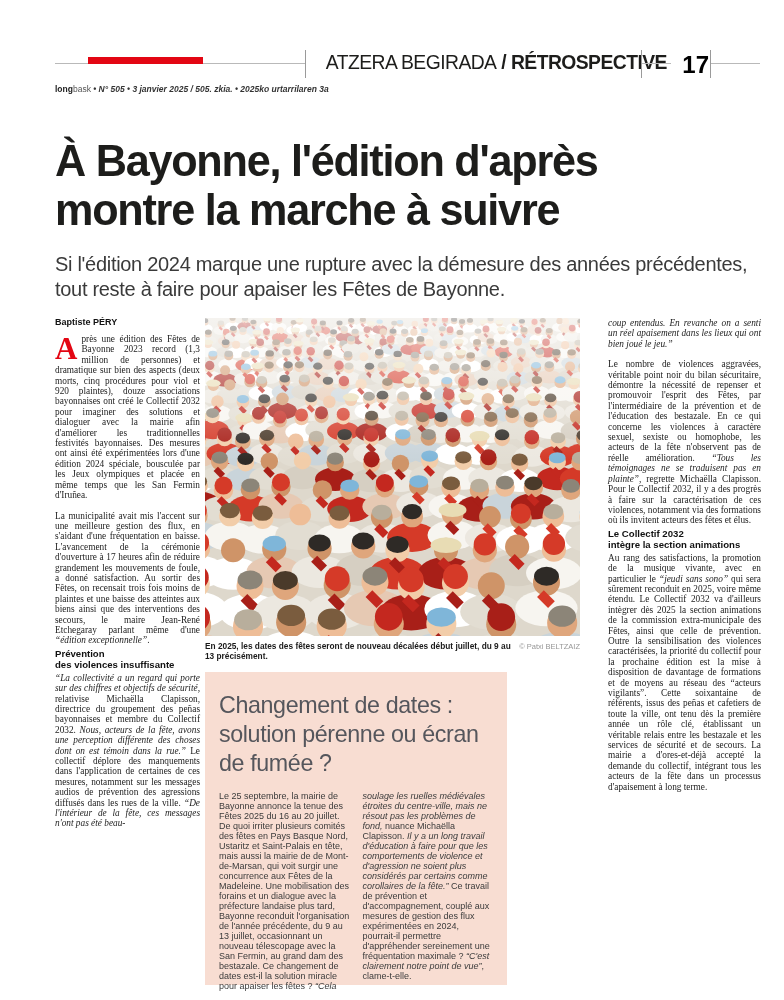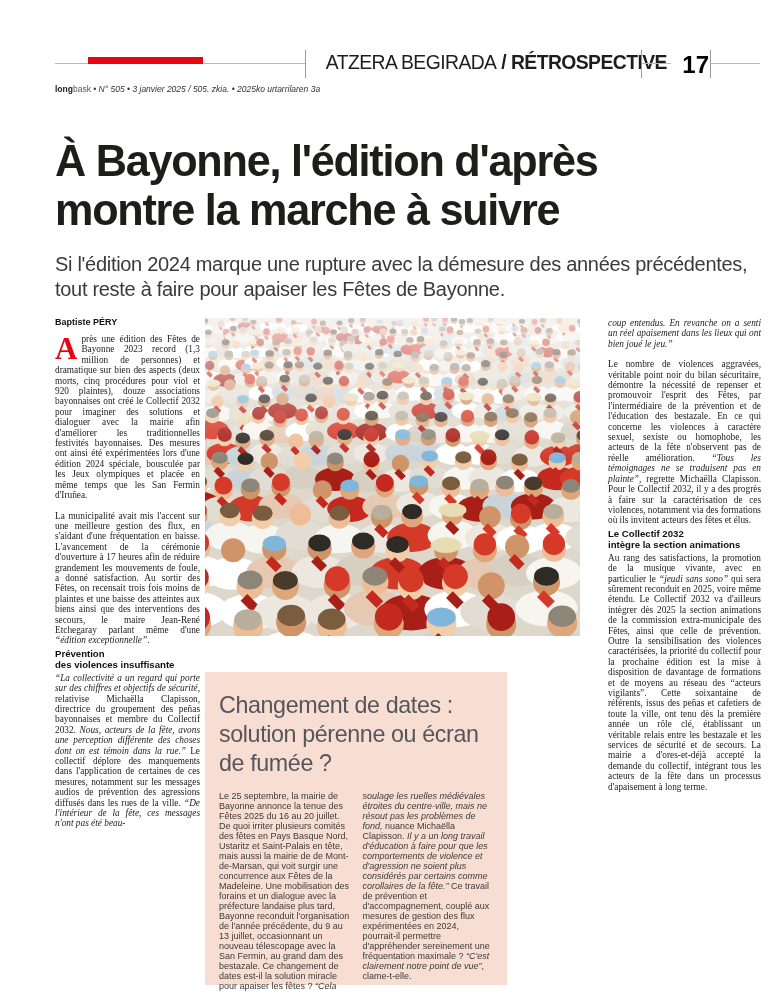--- a/index.html
+++ b/index.html
@@ -6,21 +6,21 @@
   .page{position:relative;width:784px;height:1000px;background:#fff;overflow:hidden;
         font-family:"Liberation Sans",sans-serif;color:#1a1a1a;}
   .hline{position:absolute;height:1px;background:#b9b9b9;}
   .vline{position:absolute;width:1px;background:#9a9a9a;}
 
   
   .redbar{position:absolute;left:88px;top:57px;width:115px;height:7px;background:#e30613;}
   .mast{position:absolute;left:55px;top:84px;font-size:8.5px;color:#222;white-space:nowrap;}
   .mast .b{font-weight:800;}
   .mast .lt{font-weight:400;color:#555;}
-  .mast .info{font-style:italic;font-weight:400;color:#333;}
+  .mast .info{font-style:italic;font-weight:700;color:#333;}
   .section{position:absolute;left:313px;top:50px;width:320px;text-align:center;
            font-size:21px;color:#1d1d1b;letter-spacing:-0.6px;transform:scaleX(.92);transform-origin:center top;white-space:nowrap;}
   .section .bold{font-weight:800;}
   .pnum{position:absolute;left:671px;top:51px;width:38px;text-align:right;
         font-size:24px;font-weight:800;color:#000000;}
 
   
   .headline{position:absolute;left:55px;top:136px;width:712px;font-size:45px;font-weight:700;
             line-height:49px;letter-spacing:-1.3px;color:#1d1d1b;transform:scaleX(.96);transform-origin:left top;}
   .standfirst{position:absolute;left:55px;top:252px;width:706px;font-size:20px;line-height:25px;
@@ -1067,20 +1067,24 @@
         <rect x="227.6588462674422" y="319.75623490794845" width="17.351616609645152" height="10.60376570589426" fill="#a81f18" transform="rotate(45 236.33465457226475 324.1905369304133)"></rect>
         <ellipse cx="296.2252340315395" cy="335.31109128731015" rx="34.703233219290304" ry="20.24355271125268" fill="#e2ddd2"></ellipse>
         <circle cx="296.2252340315395" cy="306.3917302712349" r="15.038067728359133" fill="#cf9468"></circle>
         <circle cx="296.2252340315395" cy="299.0654921471625" r="13.88129328771612" fill="#a81f18"></circle>
         <ellipse cx="357.1735143220441" cy="333.8827511854627" rx="34.703233219290304" ry="20.24355271125268" fill="#c9d4da"></ellipse>
         <circle cx="357.1735143220441" cy="304.9633901693875" r="15.038067728359133" fill="#dfa67c"></circle>
         <ellipse cx="357.1735143220441" cy="298.2155392656366" rx="13.88129328771612" ry="10.60376570589426" fill="#8c8578"></ellipse>
         <rect x="0" y="0" width="375" height="318" fill="url(#haze)"></rect>
       </svg>
   </div>
+  <div class="caption-row">
+    <span class="caption">En 2025, les dates des fêtes seront de nouveau décalées début juillet, du 9 au 13 précisément.</span>
+    <span class="credit">© Patxi BELTZAIZ</span>
+  </div>
 
   <div class="hbox">
     <div class="hbox-title">Changement de dates : solution pérenne ou écran de fumée ?</div>
     <div class="hbox-body"><span>Le 25 septembre, la mairie de Bayonne annonce la tenue des Fêtes 2025 du 16 au 20 juillet. De quoi irriter plusieurs comités des fêtes en Pays Basque Nord, Ustaritz et Saint-Palais en tête, mais aussi la mairie de de Mont-de-Marsan, qui voit surgir une concurrence aux Fêtes de la Madeleine. Une mobilisation des forains et un dialogue avec la préfecture landaise plus tard, Bayonne reconduit l'organisation de l'année précédente, du 9 au 13 juillet, occasionnant un nouveau télescopage avec la San Fermin, au grand dam des bestazale. Ce changement de dates est-il la solution miracle pour apaiser les fêtes ? </span><span class="it">“Cela soulage les ruelles médiévales étroites du centre-ville, mais ne résout pas les problèmes de fond,</span><span> nuance Michaëlla Clapisson. </span><span class="it">Il y a un long travail d'éducation à faire pour que les comportements de violence et d'agression ne soient plus considérés par certains comme corollaires de la fête.”</span><span> Ce travail de prévention et d'accompagnement, couplé aux mesures de gestion des flux expérimentées en 2024, pourrait-il permettre d'appréhender sereinement une fréquentation maximale ? </span><span class="it">“C'est clairement notre point de vue”</span><span>, clame-t-elle.</span></div>
   </div>
 
   <div class="bodycol col-right">
     <p class="it">coup entendus. En revanche on a senti un réel apaisement dans les lieux qui ont bien joué le jeu.”</p>
     <p><span>Le nombre de violences aggravées, véritable point noir du bilan sécuritaire, démontre la nécessité de repenser et promouvoir l'esprit des Fêtes, par l'intermédiaire de la prévention et de l'éducation des bestazale. En ce qui concerne les violences à caractère sexuel, sexiste ou homophobe, les acteurs de la fête n'observent pas de réelle amélioration. </span><span class="it">“Tous les témoignages ne se traduisent pas en plainte”</span><span>, regrette Michaëlla Clapisson. Pour le Collectif 2032, il y a des progrès à faire sur la caractérisation de ces violences, notamment via des formations où ils invitent acteurs des fêtes et élus.</span></p>
     <div class="subhead">

